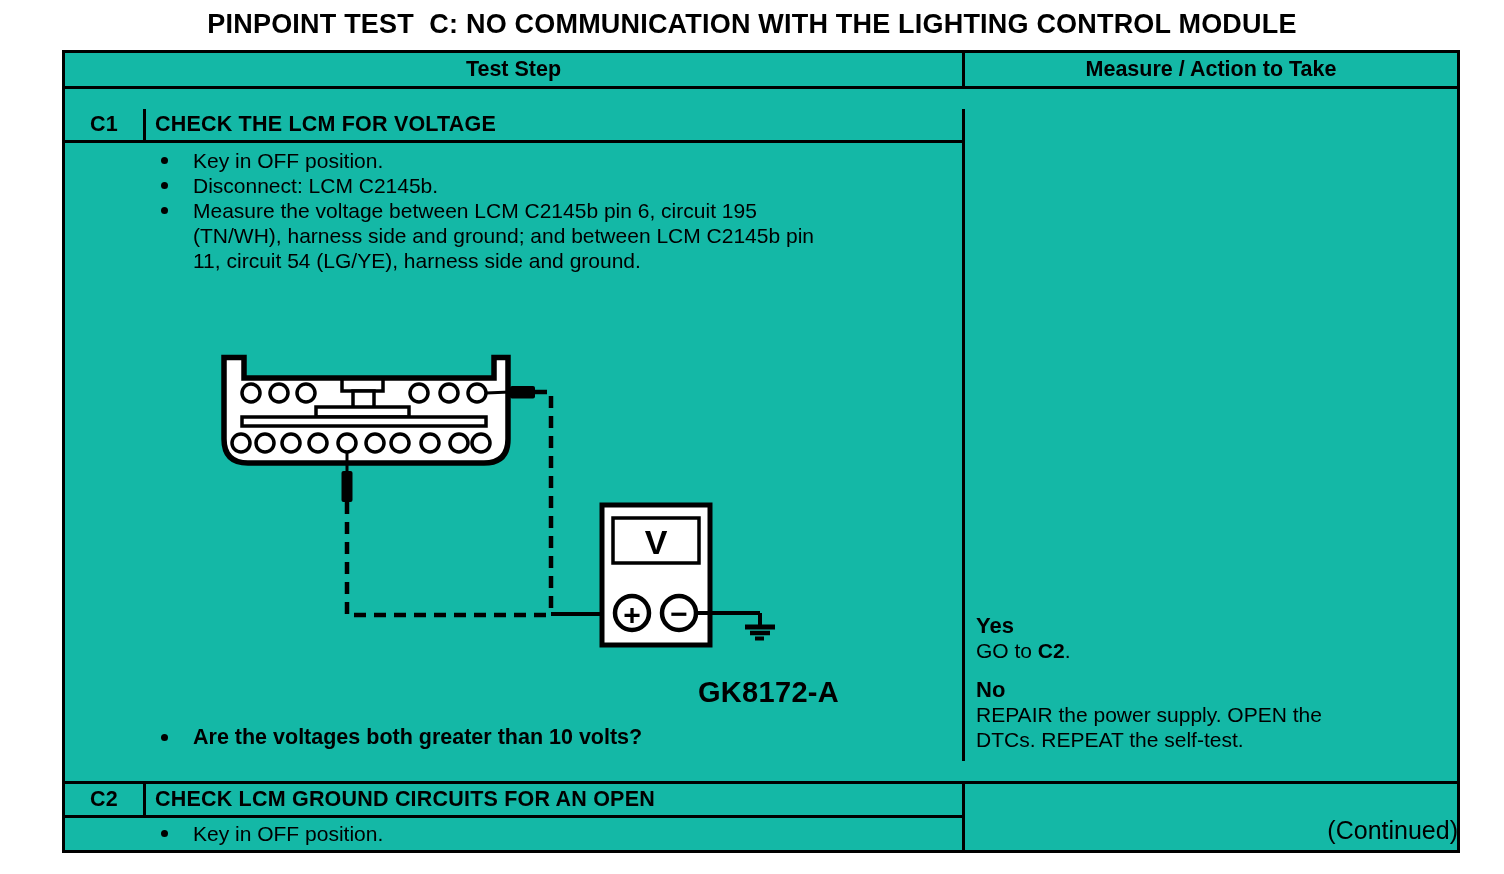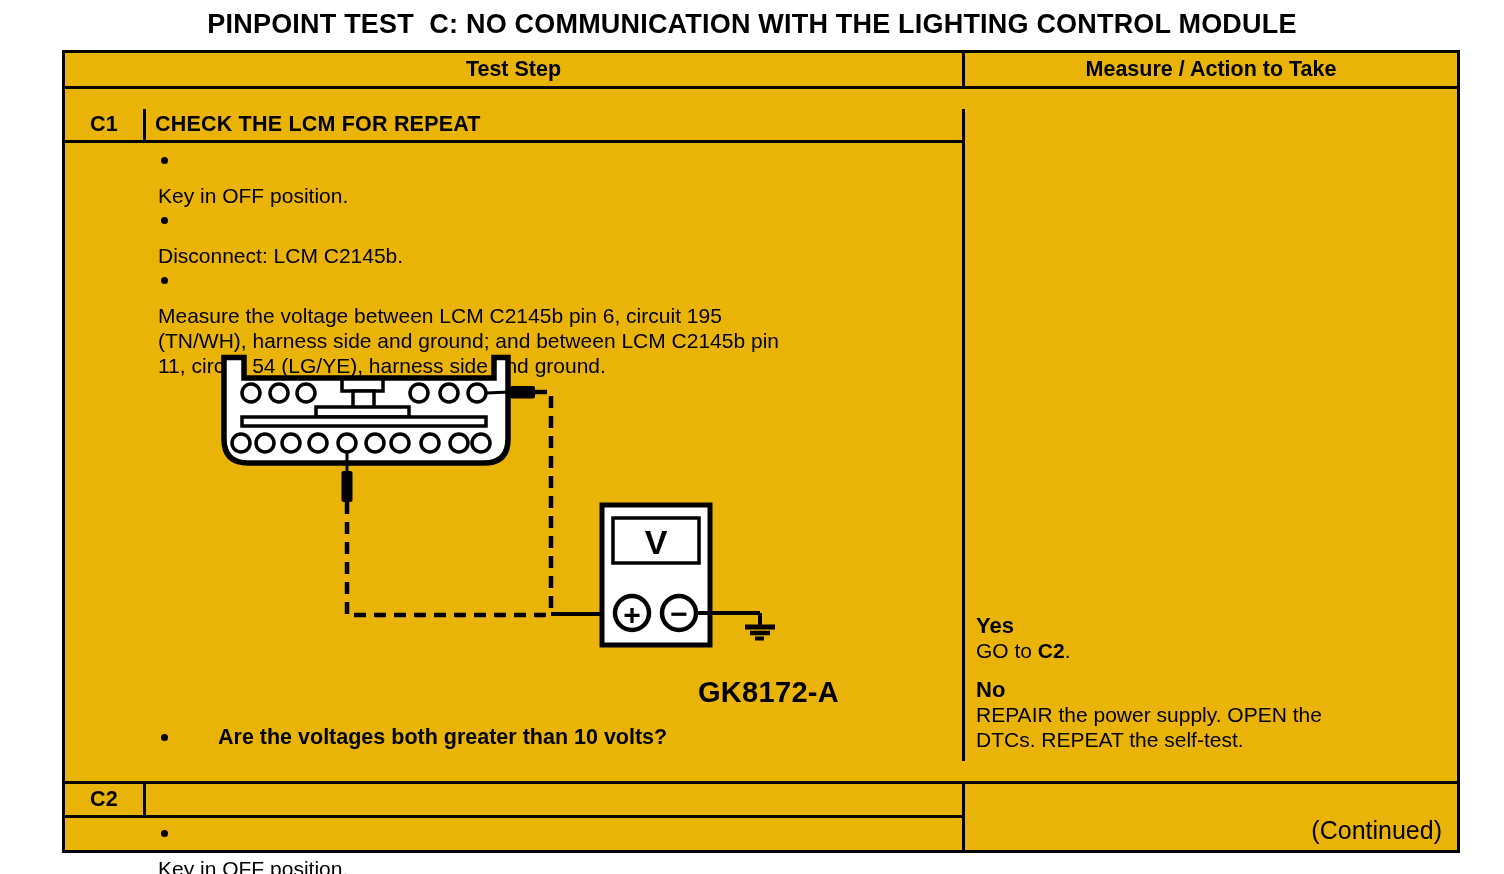--- a/index.html
+++ b/index.html
@@ -4,21 +4,21 @@
 <style>
   * { margin:0; padding:0; box-sizing:border-box; }
   html,body { width:1504px; height:874px; background:#ffffff; color:#000;
               font-family:"Liberation Sans","DejaVu Sans",sans-serif; overflow:hidden; }
   .page { position:relative; width:1504px; height:874px; }
 
   .title { position:absolute; top:9px; left:0; width:100%; text-align:center;
            font-size:27px; font-weight:700; white-space:pre; letter-spacing:.2px; }
 
   .tbl { position:absolute; top:50px; left:62px; width:1398px;
-         border:3px solid #000; background:#eab308; }
+         border:3px solid #000; background:#14b8a6; }
 
   .hdr { display:flex; height:36px; border-bottom:3px solid #000;
          font-weight:700; font-size:21.5px; }
   .th { display:flex; align-items:center; justify-content:center; }
   .th-left  { width:900px; border-right:3px solid #000; }
   .th-right { flex:1; }
 
   .block { display:flex;margin-top:20px; }
   .block-c2 { border-top:3px solid #000; }
   .col-left { width:900px; border-right:3px solid #000; }
@@ -27,41 +27,41 @@
   .step-hdr { height:34px; border-bottom:3px solid #000; display:flex;
               font-weight:700; font-size:21.5px; letter-spacing:.2px; }
   .step-id { width:81px; border-right:3px solid #000; display:flex;
              align-items:center; justify-content:center; }
   .step-title { flex:1; display:flex; align-items:center; padding-left:9px; }
 
   .c1-body { position:relative; height:618px; }
   .c2-body { position:relative; height:32px; }
 
   .bullets { position:absolute; left:93px; top:5px; }
-  .bullet { display:flex;flex-direction:column; }
+  .bullet { display:flex; }
   .marker { flex:0 0 35px; }
   .dot { display:block; width:7px; height:7px; border-radius:4px;
          background:#000; margin:9px 0 0 3px; }
   .btxt { font-size:21px; line-height:25px; max-width:640px; }
 
-  .question { position:absolute; left:93px; top:582px; display:flex;gap:25px; }
+  .question { position:absolute; left:93px; top:582px; display:flex; }
   .question .btxt { font-weight:700; font-size:21.5px; max-width:720px; }
 
   .diagram { position:absolute; left:135px; top:205px; }
   .fig-label { position:absolute; left:633px; top:533px;
                font-weight:700; font-size:29px; letter-spacing:.3px; }
 
   .res-cell { padding:504px 10px 0 11px; font-size:21px;border-radius:30px; }
   .res-label { font-weight:700; font-size:22px; line-height:25px; }
   .res-action { line-height:25px; }
   .res-action .b { font-weight:700; }
   .res-no { margin-top:14px; }
   .no-action { max-width:400px; }
 
-  .continued { position:absolute; top:816px; right:62px; font-size:25px; }
+  .continued { position:absolute; top:816px; right:46px; font-size:25px; }
 
   svg text { font-family:"Liberation Sans","DejaVu Sans",sans-serif; }
 </style>
 </head>
 <body>
 
 <div class="page">
 
   <div class="title">PINPOINT TEST  C: NO COMMUNICATION WITH THE LIGHTING CONTROL MODULE</div>
 
@@ -70,21 +70,21 @@
     <div class="hdr">
       <div class="th th-left">Test Step</div>
       <div class="th th-right">Measure / Action to Take</div>
     </div>
 
     <div class="block block-c1">
       <div class="col-left">
 
         <div class="step-hdr">
           <div class="step-id">C1</div>
-          <div class="step-title">CHECK THE LCM FOR REPEAT</div>
+          <div class="step-title">CHECK THE LCM FOR VOLTAGE</div>
         </div>
 
         <div class="c1-body">
 
           <div class="bullets">
             <div class="bullet">
               <span class="marker">
                   <span class="dot"></span>
                 </span>
               <span class="btxt">Key in OFF position.</span>
@@ -189,20 +189,21 @@
           <div class="res-label">No</div>
           <div class="res-action no-action">REPAIR the power supply. OPEN the DTCs. REPEAT the self-test.</div>
         </div>
       </div>
     </div>
 
     <div class="block block-c2">
       <div class="col-left">
         <div class="step-hdr">
           <div class="step-id">C2</div>
+          <div class="step-title">CHECK LCM GROUND CIRCUITS FOR AN OPEN</div>
         </div>
         <div class="c2-body">
           <div class="bullets" style="top:3px;">
             <div class="bullet">
               <span class="marker">
                   <span class="dot"></span>
                 </span>
               <span class="btxt">Key in OFF position.</span>
             </div>
           </div>

